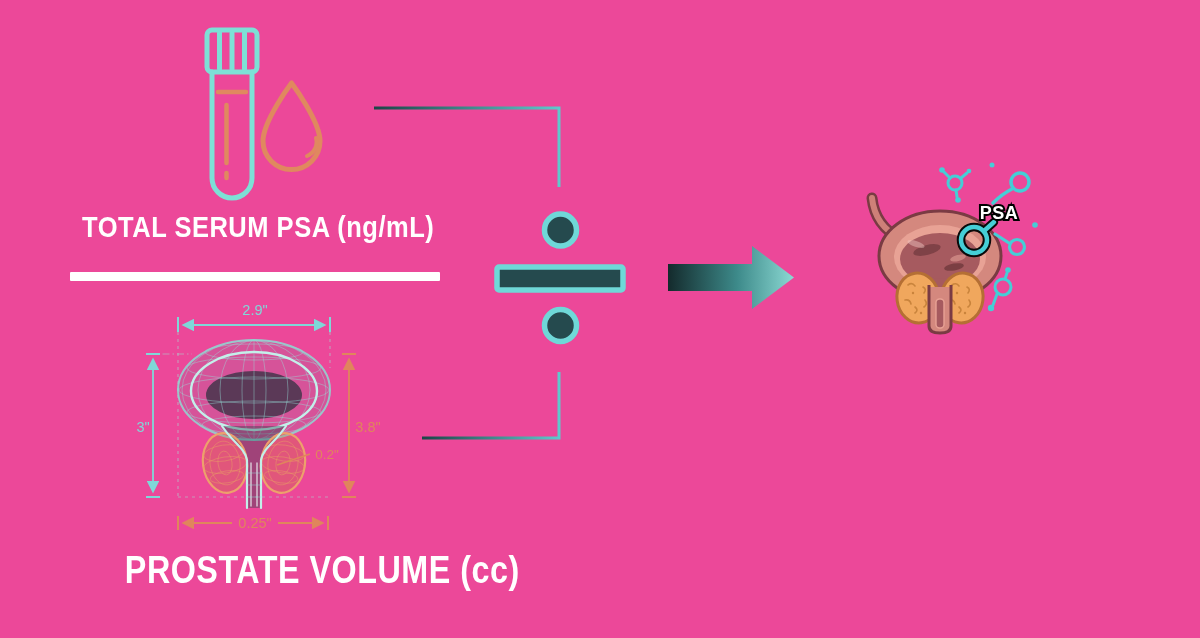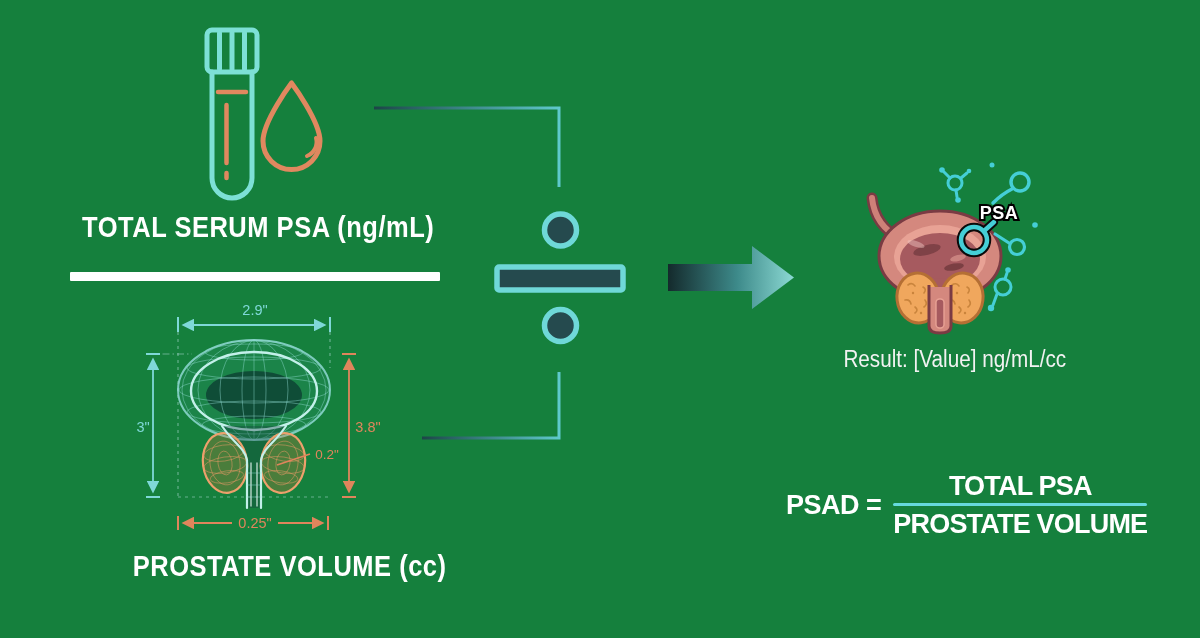--- a/index.html
+++ b/index.html
@@ -1,18 +1,18 @@
 <!DOCTYPE html>
 <html><head>
 <meta charset="utf-8">
 <style>
   html,body { margin:0; padding:0; background:#000; }
   .canvas {
     position:relative; width:1200px; height:638px; overflow:hidden;
-    background:#15803d; font-family:"Liberation Sans", sans-serif;
+    background:#ec4899; font-family:"Liberation Sans", sans-serif;
   }
   .abs { position:absolute; }
   .hdg { position:absolute; color:#fff; font-weight:bold; text-align:center; white-space:nowrap; }
   .hdg > span { display:inline-block; transform:scaleX(0.85); transform-origin:50% 50%; letter-spacing:0.6px; }
   .subline { position:absolute; color:#f2f2f2; font-weight:normal; text-align:center; white-space:nowrap; }
   .subline > span { display:inline-block; transform:scaleX(0.9); transform-origin:50% 50%; }
   .divider-bar { position:absolute; background:#ffffff; border-radius:1px; }
   .formula { position:absolute; display:flex; align-items:center; color:#fff; font-weight:bold; }
   .f-lhs { font-size:27px; margin-right:12px; letter-spacing:-0.5px; white-space:nowrap; }
   .f-frac { display:flex; flex-direction:column; align-items:center; }
@@ -152,21 +152,21 @@
 
     <g>
       <line x1="48" y1="221" x2="48" y2="235" stroke="#e0855c" stroke-width="2"></line>
       <line x1="198" y1="221" x2="198" y2="235" stroke="#e0855c" stroke-width="2"></line>
       <line x1="54" y1="228" x2="102" y2="228" stroke="#e0855c" stroke-width="1.8" marker-start="url(#ah-o)"></line>
       <line x1="148" y1="228" x2="192" y2="228" stroke="#e0855c" stroke-width="1.8" marker-end="url(#ah-o)"></line>
       <text x="125" y="233" text-anchor="middle" font-size="14.5" fill="#e0855c">0.25"</text>
     </g>
   </svg>
 
-  <div class="hdg" style="left:105px; top:549px; width:300px; font-size:30px;">
+  <div class="hdg" style="left:90px; top:549px; width:300px; font-size:38px;">
     <span>PROSTATE VOLUME (cc)</span>
   </div>
 
   <svg class="abs" style="left:0; top:0;" width="1200" height="638" viewBox="0 0 1200 638">
     <defs>
       <linearGradient id="cg1" gradientUnits="userSpaceOnUse" x1="374" y1="0" x2="559" y2="0">
         <stop offset="0" stop-color="#1c4547"></stop>
           <stop offset="1" stop-color="#5fc9cc"></stop>
       </linearGradient>
       <linearGradient id="cg2" gradientUnits="userSpaceOnUse" x1="422" y1="0" x2="559" y2="0">
@@ -268,27 +268,16 @@
 
     <g fill="none" stroke-linecap="round">
       <circle cx="129" cy="85" r="13" stroke="#0a0a0a" stroke-width="8.5"></circle>
       <line x1="139" y1="76" x2="149" y2="67" stroke="#0a0a0a" stroke-width="8.5"></line>
       <circle cx="129" cy="85" r="13" stroke="#45ced6" stroke-width="4.5"></circle>
       <line x1="139" y1="76" x2="149" y2="67" stroke="#45ced6" stroke-width="4.5"></line>
     </g>
     <text x="154" y="64" text-anchor="middle" font-size="18" font-weight="bold" fill="#ffffff" stroke="#000000" stroke-width="4" paint-order="stroke" letter-spacing="0.5">PSA</text>
   </svg>
 
-  <div class="subline" style="left:820px; top:346px; width:270px; font-size:23px;">
-    <span>Result: [Value] ng/mL/cc</span>
-  </div>
-
-
-  <div class="formula" style="left:786px; top:472px;">
-    <span class="f-lhs">PSAD =</span>
-    <div class="f-frac">
-      <span class="f-num">TOTAL PSA</span>
-      <div class="f-line"></div>
-      <span class="f-den">PROSTATE VOLUME</span>
-    </div>
-  </div>
+
+
 
 </div>
 
 </body></html>

